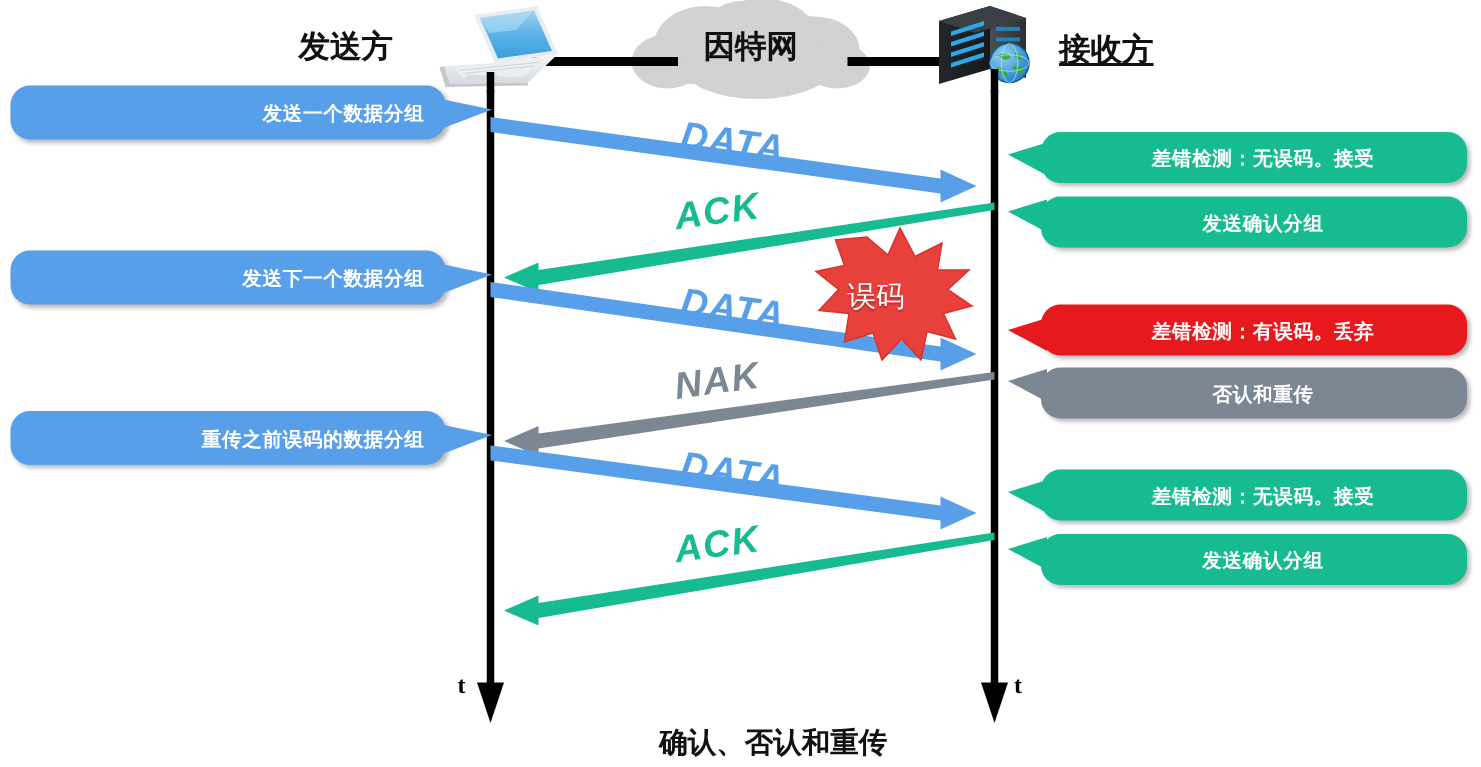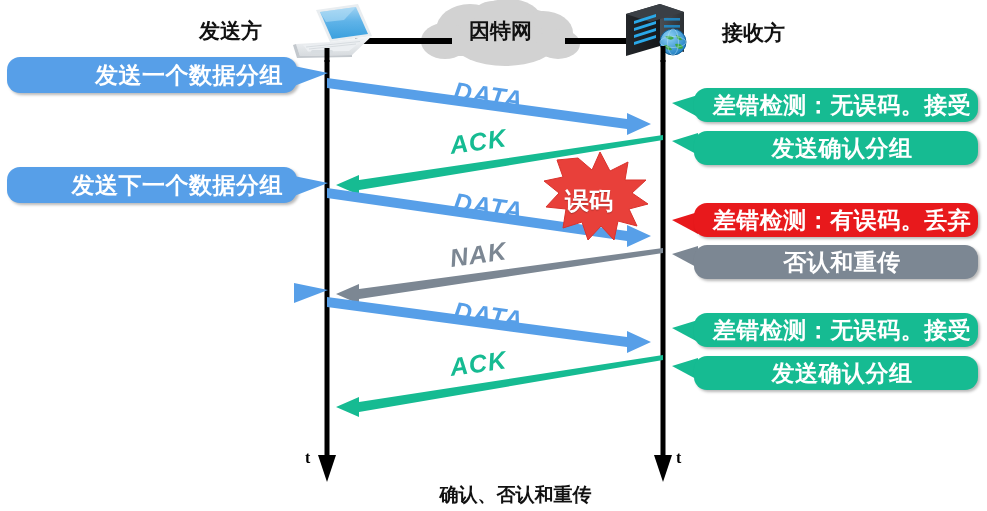--- a/index.html
+++ b/index.html
@@ -14,21 +14,21 @@
   #svg-layer{position:absolute;left:0;top:0;width:987px;height:511px;}
 
   
   .bubble{
     position:absolute;
     display:flex;align-items:center;
     box-sizing:border-box;
     border-radius:13px;
     color:#ffffff;
     font-weight:bold;
-    font-size:23px;
+    font-size:13px;
     letter-spacing:0.5px;
     white-space:nowrap;
     box-shadow:2px 2px 3px rgba(0,0,0,0.28);
   }
   .bubble.left{justify-content:flex-end;padding-right:14px;}
   .bubble.right{justify-content:center;padding-left:12px;}
   .bubble-txt{line-height:1;}
 
   .c-blue{background:#579fe8;}
   .c-green{background:#16bb92;}
@@ -82,21 +82,21 @@
     white-space:nowrap;
     transform-origin:left bottom;
   }
   .m-data{color:#579fe8;}
   .m-ack{color:#16bb92;}
   .m-nak{color:#7c8793;}
 
   
   .burst-text{
     position:absolute;
-    color:#ffffff;font-weight:bold;font-size:24px;
+    color:#ffffff;font-weight:normal;font-size:19px;
     white-space:nowrap;
     text-shadow:0 1px 1px rgba(0,0,0,.25);
   }
 </style>
 </head>
 <body>
 
 <div id="stage">
 
   <svg id="svg-layer" viewBox="0 0 987 511">
@@ -227,33 +227,36 @@
       <path d="M578 158
                L592 170 L600 152 L610 171 L628 162 L625 180
                L646 180 L632 193 L648 204 L629 209 L637 226
                L618 221 L614 240 L601 226 L588 240 L582 222
                L563 228 L566 209 L546 207 L559 193 L544 181
                L563 177 L557 160 Z" fill="#e8403a" stroke="#d9322c" stroke-width="1"></path>
     </g>
   </svg>
 
   <div class="endpoint-title" style="left:199px;top:17px;">发送方</div>
-  <div class="endpoint-title" style="left:722px;top:19px;">接收方</div>
+  <div class="endpoint-title" style="left:706px;top:19px;text-decoration:underline;">接收方</div>
   <div class="cloud-label" style="left:436px;top:17px;margin-left:33px;">因特网</div>
 
   <div class="bubble left c-blue" style="left:7px;top:57px;width:290px;height:36px;">
     <span class="bubble-txt">发送一个数据分组</span>
   </div>
   <div class="tail l" style="left:294px;top:66px;"></div>
 
   <div class="bubble left c-blue" style="left:7px;top:167px;width:290px;height:36px;">
     <span class="bubble-txt">发送下一个数据分组</span>
   </div>
   <div class="tail l" style="left:294px;top:176px;"></div>
 
+  <div class="bubble left c-blue" style="left:7px;top:274px;width:290px;height:36px;">
+    <span class="bubble-txt">重传之前误码的数据分组</span>
+  </div>
   <div class="tail l" style="left:294px;top:283px;"></div>
 
   <div class="tail r g" style="left:672px;top:95px;"></div>
   <div class="bubble right c-green" style="left:694px;top:88px;width:284px;height:34px;">
     <span class="bubble-txt">差错检测：无误码。接受</span>
   </div>
 
   <div class="tail r g" style="left:672px;top:133px;"></div>
   <div class="bubble right c-green" style="left:694px;top:131px;width:284px;height:34px;">
     <span class="bubble-txt">发送确认分组</span>

